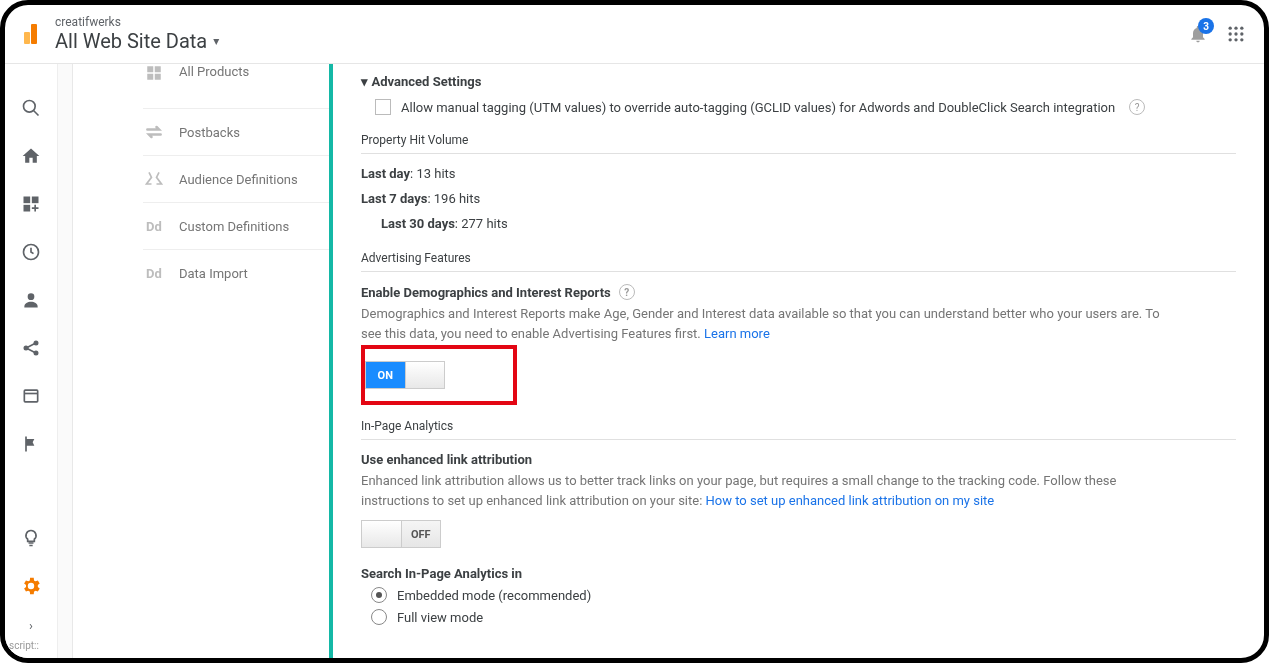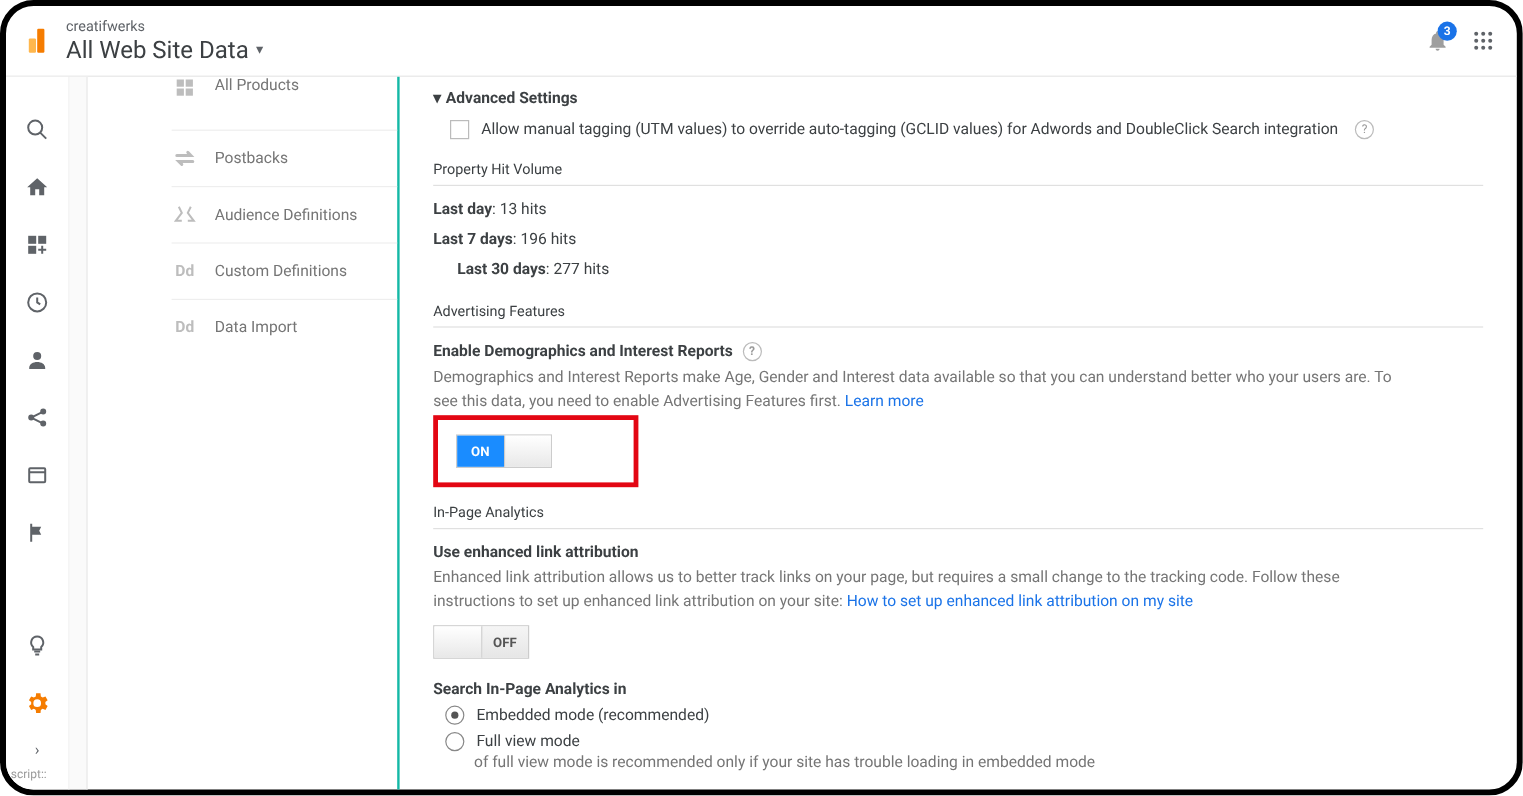--- a/index.html
+++ b/index.html
@@ -127,21 +127,21 @@
   
   .gutter {
     width: 14px;
     background: #fafafa;
     border-right: 1px solid #e8e8e8;
     flex-shrink: 0;
   }
   
   .admin-list {
     width: 260px;
-    border-right: 2px solid #14b8a6;
+    border-right: 4px solid #14b8a6;
     padding-top: 0;
     padding-left: 70px;
     box-sizing: border-box;
     flex-shrink: 0;
   }
   .admin-item {
     display: flex;
     align-items: center;
     gap: 14px;
     height: 46px;
@@ -261,21 +261,21 @@
   .toggle.off .left {
     background: linear-gradient(#fff,#e8e8e8);
   }
   .toggle.off .right {
     background: linear-gradient(#f5f5f5,#e6e6e6);
   }
   
   .highlight-box {
     border: 4px solid #e30613;
     width: 148px;
-    padding: 12px 0 12px 15px;
+    padding: 12px 0 12px 0;
     margin-top: 2px;
     margin-bottom: 14px;
   }
   .highlight-box .toggle {
     margin: 0 0 0 0;
     margin-left: 0;
   }
   
   .radio-row {
     display: flex;
@@ -512,16 +512,15 @@
       <div class="radio-row">
         <span class="radio-outer">
             <span class="dot"></span>
           </span>
         <span>Embedded mode (recommended)</span>
       </div>
       <div class="radio-row">
         <span class="radio-outer"></span>
         <span>Full view mode</span>
       </div>
-      <div class="radio-note">of full view mode is recommended only if your site has trouble loading in embedded mode</div>
     </div>
   </div>
 </div>
 
 </body></html>

